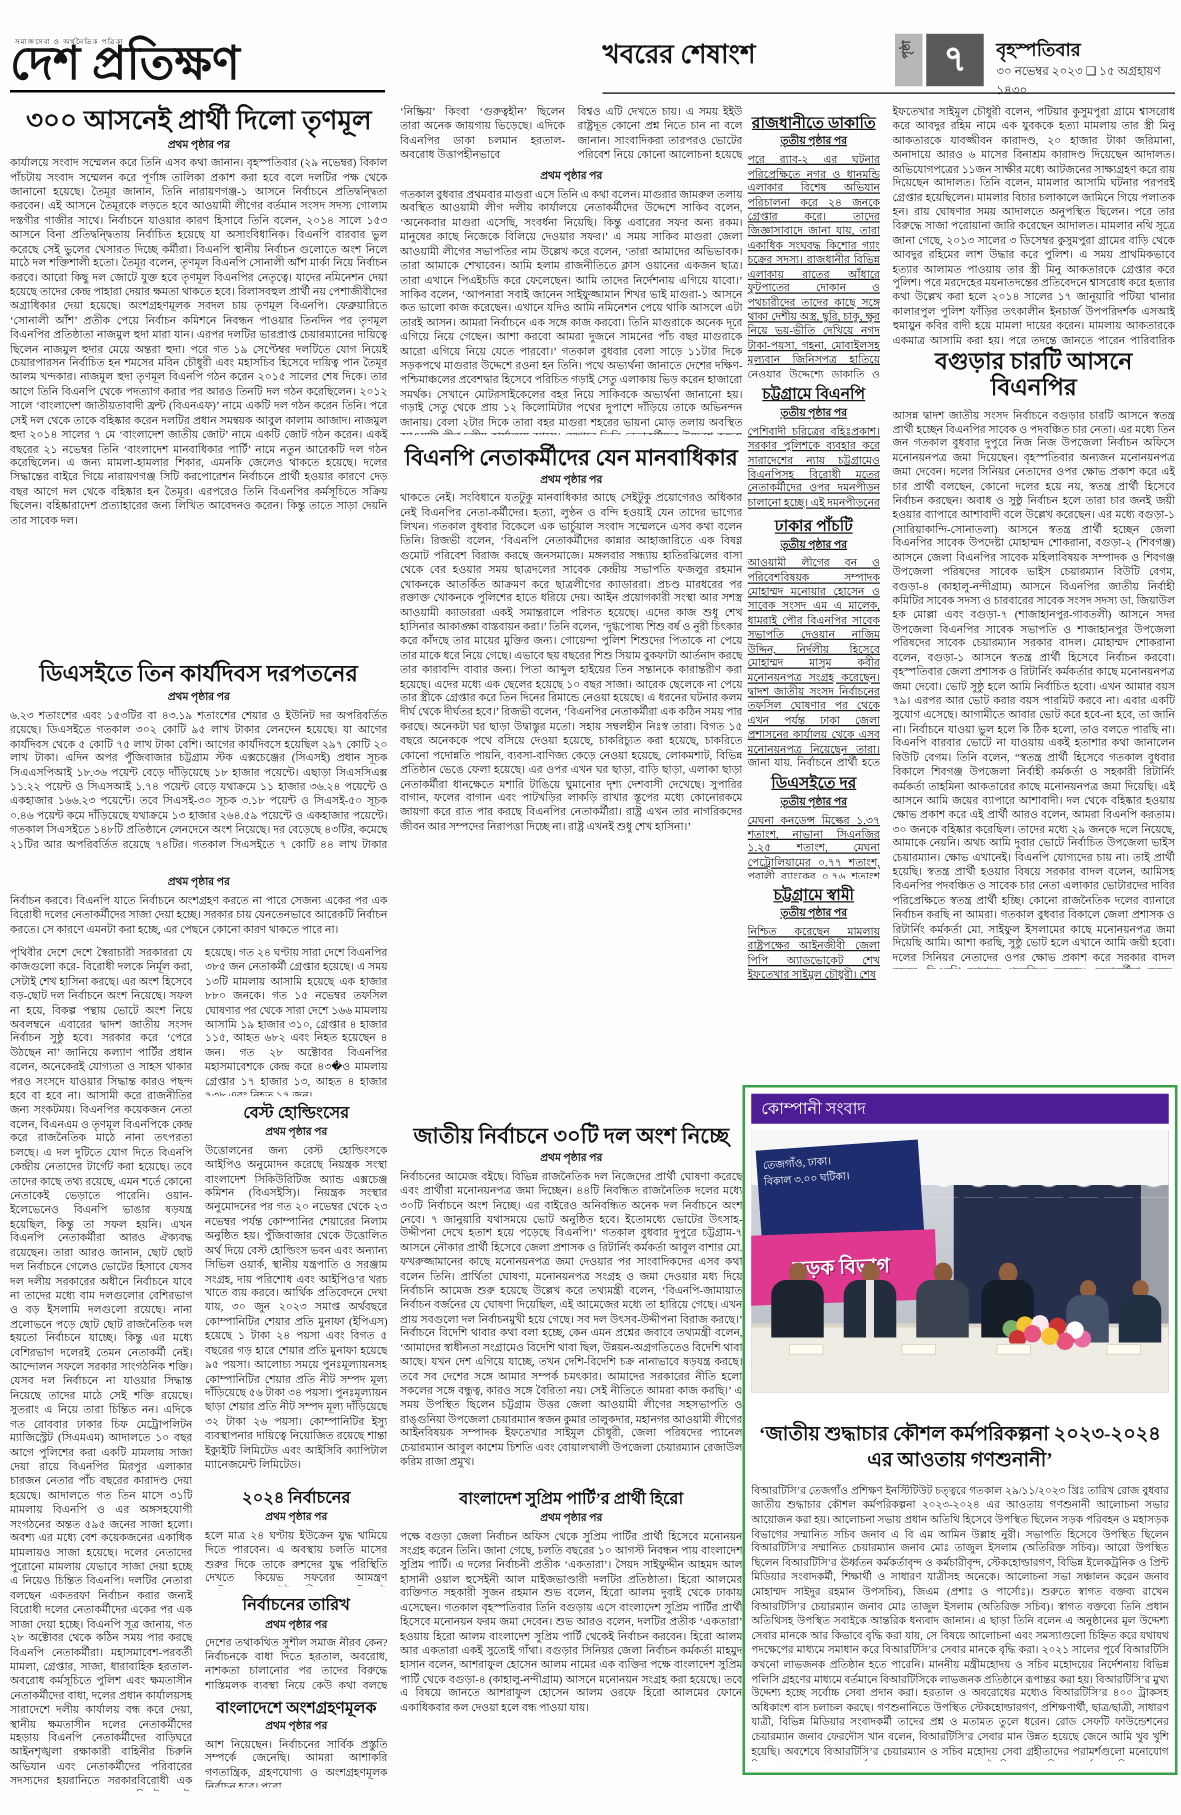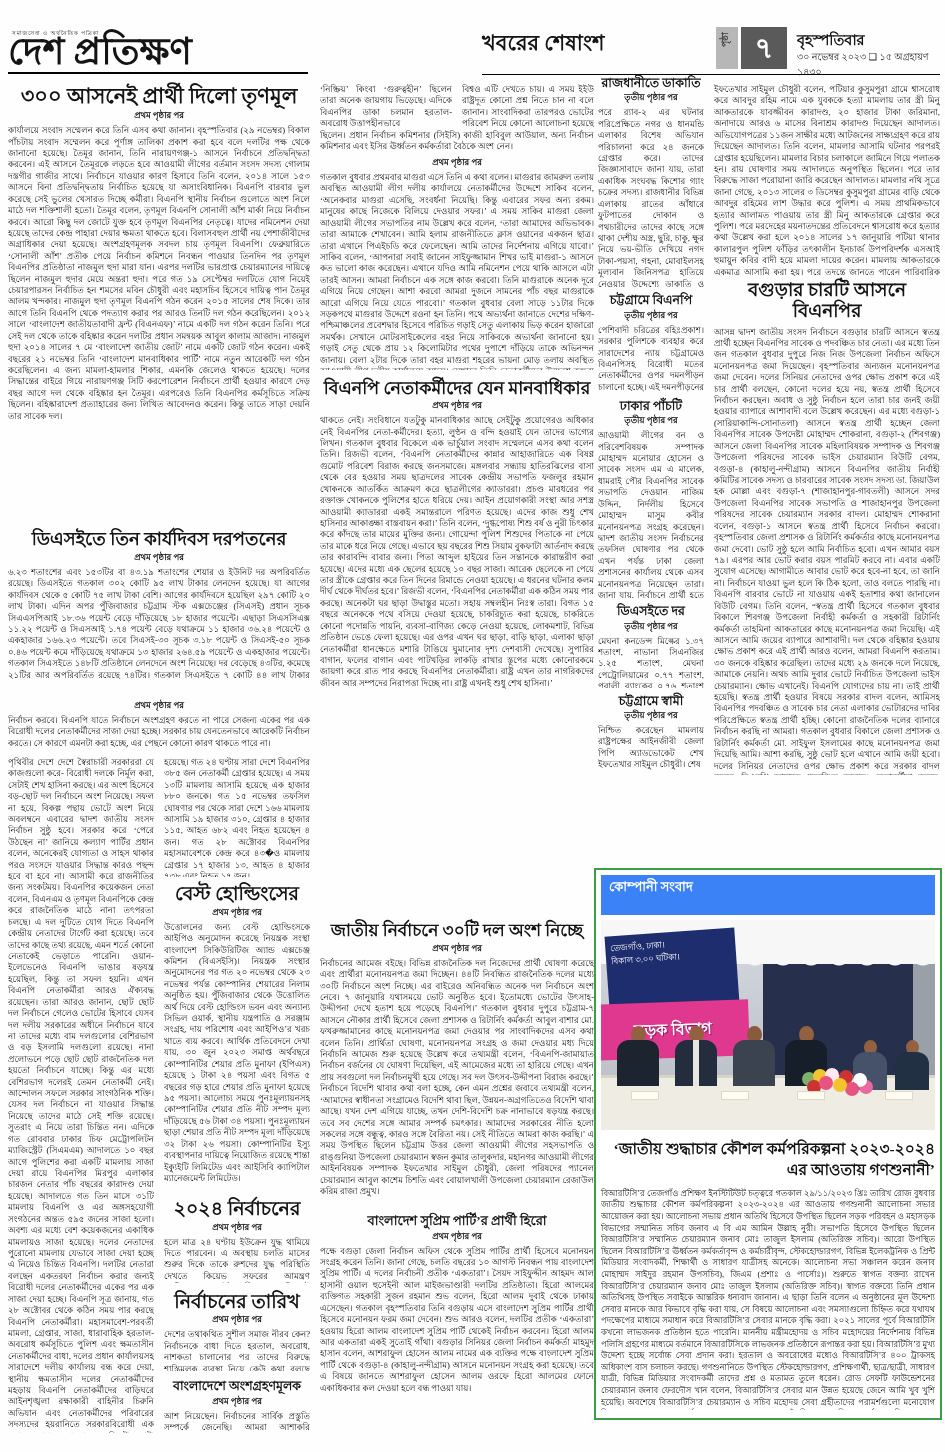--- a/index.html
+++ b/index.html
@@ -16,39 +16,39 @@
                        transform:rotate(-90deg);transform-origin:left top;white-space:nowrap;}
   .page-num-box{position:absolute;left:741px;top:27px;width:46px;height:42px;background:#5a5a5a;
                 color:#fff;font-size:29px;font-weight:bold;text-align:center;line-height:42px;}
   .day-name{position:absolute;left:797px;top:29px;font-size:14.5px;font-weight:bold;}
   .date-line{position:absolute;left:797px;top:50px;font-size:9.5px;color:#222;}
   .header-rule{position:absolute;left:482px;top:74px;width:458px;height:1px;background:#000;}
   
   .headline{font-weight:bold;text-align:center;margin:0;line-height:1.15;}
   .h-xl{font-size:21px;}
   .h-lg{font-size:18px;}
-  .h-md{font-size:19px;}
+  .h-md{font-size:13px;}
   .h-m2{font-size:17px;}
   .h-sm{font-size:12.5px;}
   .kicker{font-size:8.5px;font-weight:bold;text-align:center;margin:1px 0 2px 0;}
   .body-text{font-size:8.6px;line-height:1.33;text-align:justify;overflow:hidden;
              font-family:"Liberation Serif","DejaVu Serif",serif;}
   .split{display:flex;gap:10px;}
   .splitcol{width:146px;overflow:hidden;}
   .fragrow{display:flex;gap:10px;}
   .fragcol{width:132px;overflow:hidden;}
   
   .region-left{position:absolute;left:8px;top:84px;width:302px;}
   .region-mid{position:absolute;left:320px;top:84px;width:274px;}
-  .region-c5{position:absolute;left:598px;top:76px;width:106px;}
+  .region-c5{position:absolute;left:598px;top:91px;width:106px;text-decoration:underline;}
   .region-right{position:absolute;left:714px;top:84px;width:226px;}
   
   .company-box{position:absolute;left:594px;top:868px;width:348px;height:552px;
                border:2px solid #3aa047;background:#fff;box-sizing:border-box;padding:5px;}
-  .company-tab{background:#3b82f6;color:#fff;font-weight:bold;font-size:13px;height:40px;
+  .company-tab{background:#4c1d95;color:#fff;font-weight:normal;font-size:13px;height:24px;
                line-height:24px;padding-left:8px;}
   .photo{position:relative;height:210px;margin-top:5px;overflow:hidden;
          background:linear-gradient(#d8dbe0 0%,#c3c8d0 55%,#b8bcc2 100%);}
   .photo-drape{position:absolute;left:0;right:0;top:0;height:44px;background:#f7f7f7;}
   .photo-drape::after{content:"";position:absolute;left:0;right:0;bottom:-10px;height:20px;
        background-image:radial-gradient(circle 12px at 14px 0px,#f7f7f7 11px,rgba(0,0,0,0) 12px);
        background-size:28px 20px;background-repeat:repeat-x;}
   .photo-backdrop{position:absolute;right:22px;top:18px;width:150px;height:140px;background:#26304c;}
   .photo-pillar{position:absolute;right:0;top:0;width:22px;height:165px;background:#9aa0a8;}
   .photo-screen{position:absolute;left:6px;top:12px;width:120px;height:64px;background:#1d2d6e;
@@ -58,21 +58,21 @@
   .photo-banner span{color:#fff;font-weight:bold;font-size:16px;text-shadow:1px 1px 0 #8d1d5a;}
   .photo-table{position:absolute;left:0;right:0;bottom:0;height:52px;background:#efece4;
                border-top:3px solid #d9d4c8;}
   .person{position:absolute;bottom:44px;}
   .person .head{width:15px;height:17px;border-radius:50%;background:#93613f;margin:0 auto;}
   .person .torso{width:42px;height:46px;border-radius:12px 12px 0 0;margin-top:-3px;}
   .plate{position:absolute;bottom:30px;width:26px;height:7px;background:#fffdf2;border:1px solid #ddd8c8;}
   .bouquet{position:absolute;left:218px;bottom:40px;width:14px;height:14px;border-radius:50%;background:#e75480;
      box-shadow:14px 2px 0 #f4c430,-12px 4px 0 #cc3333,26px 6px 0 #e75480,6px -8px 0 #ffe9f0,
                 20px -6px 0 #cc3333,-6px -7px 0 #f4c430,34px -3px 0 #ffffff,-17px -4px 0 #7fb069,40px 4px 0 #e86aa0;}
-  .cb-headline{font-size:15.5px;font-weight:bold;text-align:right;line-height:1.35;margin-top:9px;}
+  .cb-headline{font-size:15.5px;font-weight:bold;text-align:center;line-height:1.35;margin-top:24px;}
   .cb-body{font-size:8.4px;line-height:1.38;text-align:justify;margin-top:7px;height:222px;overflow:hidden;}
   .mt4{margin-top:4px;}.mt6{margin-top:6px;}.mt8{margin-top:8px;}.mt12{margin-top:12px;}.mt16{margin-top:16px;}
 </style>
 </head>
 <body>
 
 <div class="page">
 
   <div>
     <div class="masthead-tagline">সমাজসেবা ও অর্থনৈতিক পত্রিকা</div>
@@ -131,21 +131,20 @@
         </div>
       </div>
     </div>
   </div>
 
   <div class="region-mid">
     <div class="fragrow">
       <div class="fragcol body-text" style="height:46px;">‘নিষ্ক্রিয়’ কিংবা ‘গুরুত্বহীন’ ছিলেন তারা অনেক জায়গায় ভিড়েছে। এদিকে বিএনপির ডাকা চলমান হরতাল-অবরোধ উত্তাপহীনভাবে</div>
       <div class="fragcol body-text" style="height:46px;">বিশ্বও এটি দেখতে চায়। এ সময় ইইউ রাষ্ট্রদূত কোনো প্রশ্ন নিতে চান না বলে জানান। সাংবাদিকরা তারপরও ভোটের পরিবেশ নিয়ে কোনো আলোচনা হয়েছে কি না জানতে চান। জবাবে হোয়াইটলি বলেন, না, ধন্যবাদ। বিকেল তিনটা থেকে ৪টা পর্যন্ত দুই</div>
     </div>
-    <div class="body-text" style="height:22px;">ছিলেন। প্রধান নির্বাচন কমিশনার (সিইসি) কাজী হাবিবুল আউয়াল, অন্য নির্বাচন কমিশনার এবং ইসির ঊর্ধ্বতন কর্মকর্তারা বৈঠকে অংশ নেন।</div>
     <div class="mt4">
       <div class="kicker">প্রথম পৃষ্ঠার পর</div>
       <div class="body-text" style="height:198px;">গতকাল বুধবার প্রথমবার মাগুরা এসে তিনি এ কথা বলেন। মাগুরার জামরুল তলায় অবস্থিত আওয়ামী লীগ দলীয় কার্যালয়ে নেতাকর্মীদের উদ্দেশে সাকিব বলেন, ‘অনেকবার মাগুরা এসেছি, সংবর্ধনা নিয়েছি। কিন্তু এবারের সফর অন্য রকম। মানুষের কাছে নিজেকে বিলিয়ে দেওয়ার সফর।’ এ সময় সাকিব মাগুরা জেলা আওয়ামী লীগের সভাপতির নাম উল্লেখ করে বলেন, ‘তারা আমাদের অভিভাবক। তারা আমাকে শেখাবেন। আমি হলাম রাজনীতিতে ক্লাস ওয়ানের একজন ছাত্র। তারা এখানে পিএইচডি করে ফেলেছেন। আমি তাদের নির্দেশনায় এগিয়ে যাবো।’ সাকিব বলেন, ‘আপনারা সবাই জানেন সাইফুজ্জামান শিখর ভাই মাগুরা-১ আসনে কত ভালো কাজ করেছেন। এখানে যদিও আমি নমিনেশন পেয়ে থাকি আসলে এটা তারই আসন। আমরা নির্বাচনে এক সঙ্গে কাজ করবো। তিনি মাগুরাকে অনেক দূরে এগিয়ে নিয়ে গেছেন। আশা করবো আমরা দুজনে সামনের পাঁচ বছর মাগুরাকে আরো এগিয়ে নিয়ে যেতে পারবো।’ গতকাল বুধবার বেলা সাড়ে ১১টার দিকে সড়কপথে মাগুরার উদ্দেশে রওনা হন তিনি। পথে অভ্যর্থনা জানাতে দেশের দক্ষিণ-পশ্চিমাঞ্চলের প্রবেশদ্বার হিসেবে পরিচিত গড়াই সেতু এলাকায় ভিড় করেন হাজারো সমর্থক। সেখানে মোটরসাইকেলের বহর নিয়ে সাকিবকে অভ্যর্থনা জানানো হয়। গড়াই সেতু থেকে প্রায় ১২ কিলোমিটার পথের দুপাশে দাঁড়িয়ে তাকে অভিনন্দন জানায়। বেলা ২টার দিকে তারা বহর মাগুরা শহরের ভায়না মোড় তলায় অবস্থিত আওয়ামী লীগ দলীয় কার্যালয়ে আসে। সেখানে তিনি নেতাকর্মীদের উদ্দেশে বক্তব্য রাখেন। এ সময় জেলা আওয়ামী লীগের সভাপতি অ্যাড. ম আব্দুল ফাত্তাহ, সাধারণ সম্পাদক ও জেলা পরিষদ চেয়ারম্যান পঙ্কজ কুমার কুন্ডু, পৌর মেয়র খুরশিদ হায়দার টুটুলসহ জেলা আওয়ামী লীগ নেতৃবৃন্দ এবং সাকিবের বাবা মাশরুর রেজা কুটিল উপস্থিত ছিলেন।</div>
     </div>
     <div class="mt8">
       <h2 class="headline" style="font-size:17.5px;">বিএনপি নেতাকর্মীদের যেন মানবাধিকার</h2>
       <div class="kicker">প্রথম পৃষ্ঠার পর</div>
       <div class="body-text" style="height:498px;">থাকতে নেই। সংবিধানে যতটুকু মানবাধিকার আছে সেইটুকু প্রয়োগেরও অধিকার নেই বিএনপির নেতা-কর্মীদের। হত্যা, লুণ্ঠন ও বন্দি হওয়াই যেন তাদের ভাগ্যের লিখন। গতকাল বুধবার বিকেলে এক ভার্চুয়াল সংবাদ সম্মেলনে এসব কথা বলেন তিনি। রিজভী বলেন, ‘বিএনপি নেতাকর্মীদের কান্নার আহাজারিতে এক বিষণ্ণ গুমোট পরিবেশ বিরাজ করছে জনসমাজে। মঙ্গলবার সন্ধ্যায় হাতিরঝিলের বাসা থেকে বের হওয়ার সময় ছাত্রদলের সাবেক কেন্দ্রীয় সভাপতি ফজলুর রহমান খোকনকে আতর্কিত আক্রমণ করে ছাত্রলীগের ক্যাডাররা। প্রচণ্ড মারধরের পর রক্তাক্ত খোকনকে পুলিশের হাতে ধরিয়ে দেয়। আইন প্রয়োগকারী সংস্থা আর সশস্ত্র আওয়ামী ক্যাডাররা একই সমান্তরালে পরিণত হয়েছে। এদের কাজ শুধু শেখ হাসিনার আকাঙ্ক্ষা বাস্তবায়ন করা।’ তিনি বলেন, ‘দুগ্ধপোষ্য শিশু বর্ষ ও নুরী চিৎকার করে কাঁদছে তার মায়ের মুক্তির জন্য। গোয়েন্দা পুলিশ শিশুদের পিতাকে না পেয়ে তার মাকে ধরে নিয়ে গেছে। এভাবে ছয় বছরের শিশু সিয়াম বুকফাটা আর্তনাদ করছে তার কারাবন্দি বাবার জন্য। পিতা আব্দুল হাইয়ের তিন সন্তানকে কারান্তরীণ করা হয়েছে। এদের মধ্যে এক ছেলের হয়েছে ১০ বছর সাজা। আরেক ছেলেকে না পেয়ে তার স্ত্রীকে গ্রেপ্তার করে তিন দিনের রিমান্ডে নেওয়া হয়েছে। এ ধরনের ঘটনার কলম দীর্ঘ থেকে দীর্ঘতর হবে।’ রিজভী বলেন, ‘বিএনপির নেতাকর্মীরা এক কঠিন সময় পার করছে। অনেকটা ঘর ছাড়া উদ্বাস্তুর মতো। সহায় সম্বলহীন নিঃস্ব তারা। বিগত ১৫ বছরে অনেককে পথে বসিয়ে দেওয়া হয়েছে, চাকরিচ্যুত করা হয়েছে, চাকরিতে কোনো পদোন্নতি পায়নি, ব্যবসা-বাণিজ্য কেড়ে নেওয়া হয়েছে, লোকমশাট, বিভিন্ন প্রতিষ্ঠান ভেঙে ফেলা হয়েছে। এর ওপর এখন ঘর ছাড়া, বাড়ি ছাড়া, এলাকা ছাড়া নেতাকর্মীরা ধানক্ষেতে মশারি টাঙিয়ে ঘুমানোর দৃশ্য দেশবাসী দেখেছে। সুপারির বাগান, ফলের বাগান এবং পাটখড়ির লাকড়ি রাখার স্তূপের মধ্যে কোনোরকমে জায়গা করে রাত পার করছে বিএনপির নেতাকর্মীরা। রাষ্ট্র এখন তার নাগরিকদের জীবন আর সম্পদের নিরাপত্তা দিচ্ছে না। রাষ্ট্র এখনই শুধু শেখ হাসিনা।’</div>
     </div>
     <div class="mt8">

